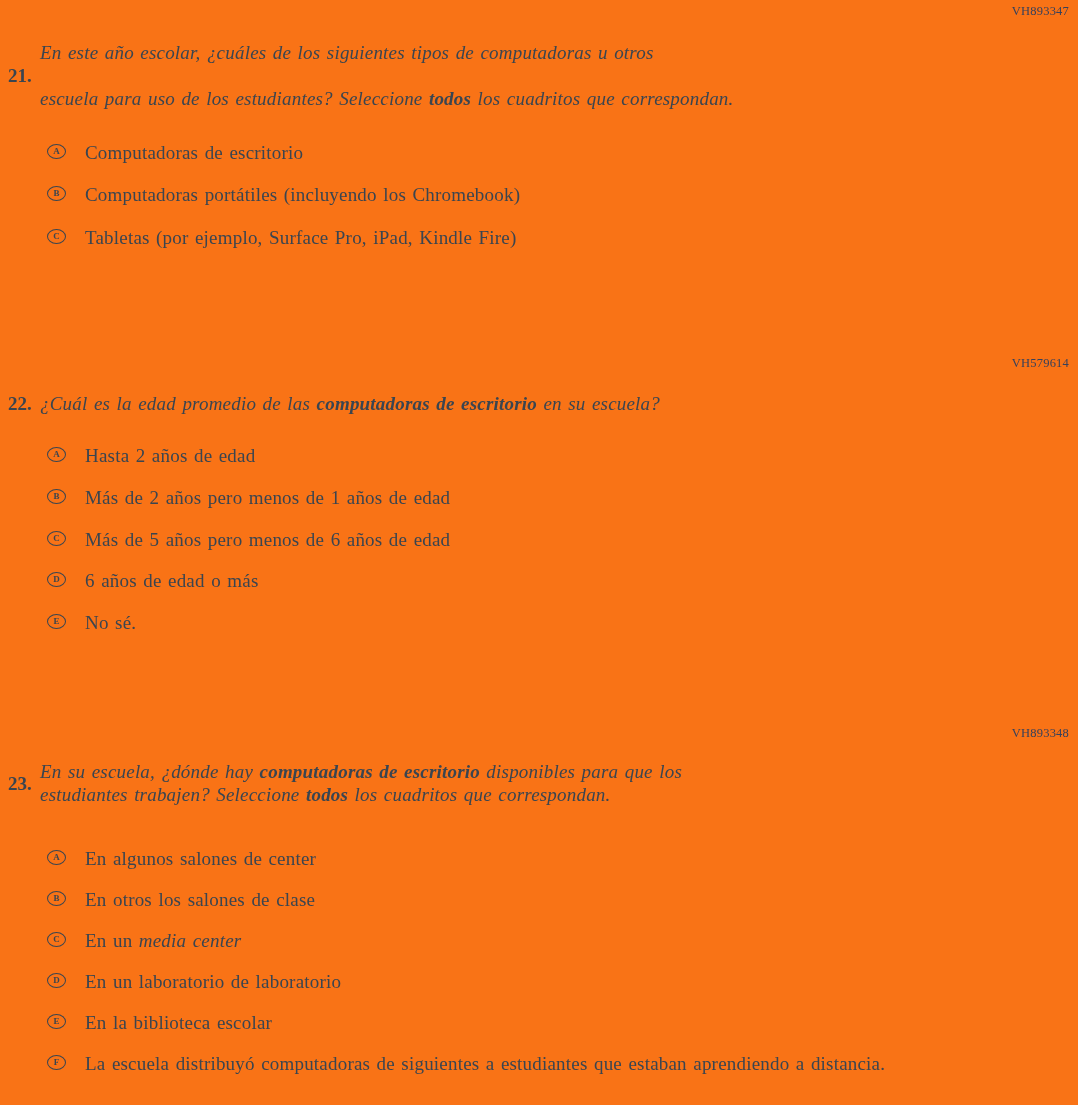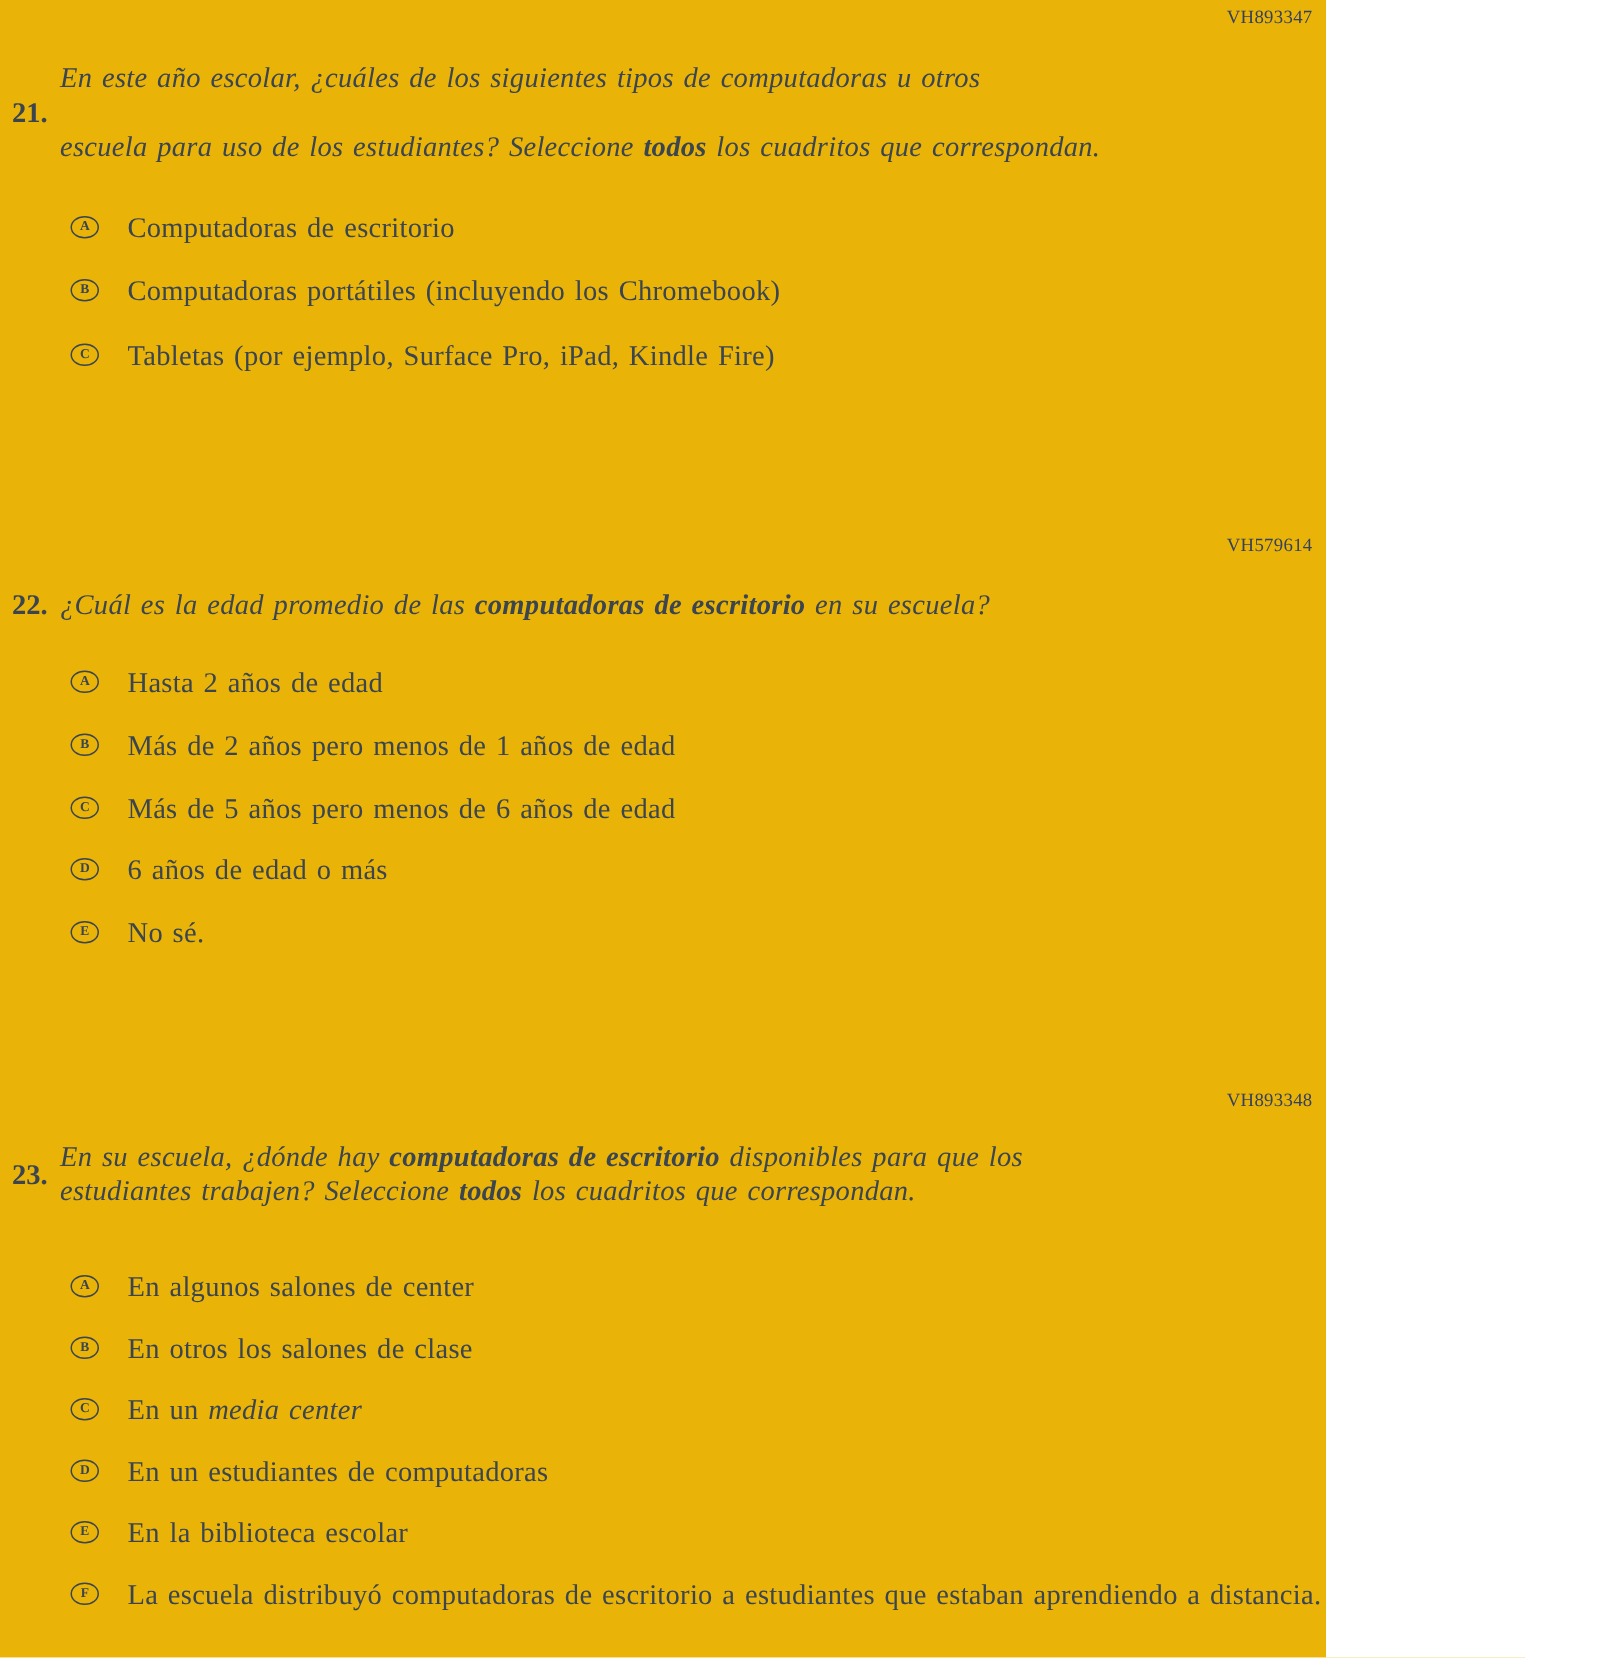--- a/index.html
+++ b/index.html
@@ -1,19 +1,19 @@
 <!DOCTYPE html>
 <html><head>
 <meta charset="utf-8">
 <style>
   html,body{margin:0;padding:0;background:#ffffff;}
   .page{
     position:relative;
-    width:884px;height:1105px;
-    background:#eab308;
+    width:1078px;height:1105px;
+    background:#f97316;
     font-family:"Liberation Serif","DejaVu Serif",serif;
     color:#3a4550;
     overflow:hidden;
   }
   .code{
     position:absolute;right:9px;
     font-size:12.5px;letter-spacing:.2px;
     color:#36415c;
   }
   .q{
@@ -153,28 +153,28 @@
   <div class="opt" style="top:929px">
     <span class="bubble">
         <span class="bletter">C</span>
       </span>
     <span class="otext"><span>En un </span><i>media center</i></span>
   </div>
   <div class="opt" style="top:970px">
     <span class="bubble">
         <span class="bletter">D</span>
       </span>
-    <span class="otext">En un estudiantes de computadoras</span>
+    <span class="otext">En un laboratorio de laboratorio</span>
   </div>
   <div class="opt" style="top:1011px">
     <span class="bubble">
         <span class="bletter">E</span>
       </span>
     <span class="otext">En la biblioteca escolar</span>
   </div>
   <div class="opt" style="top:1052px">
     <span class="bubble">
         <span class="bletter">F</span>
       </span>
-    <span class="otext" style="max-width:925px">La escuela distribuyó computadoras de escritorio a estudiantes que estaban aprendiendo a distancia.</span>
+    <span class="otext" style="max-width:925px">La escuela distribuyó computadoras de siguientes a estudiantes que estaban aprendiendo a distancia.</span>
   </div>
 
 </div>
 
 </body></html>

